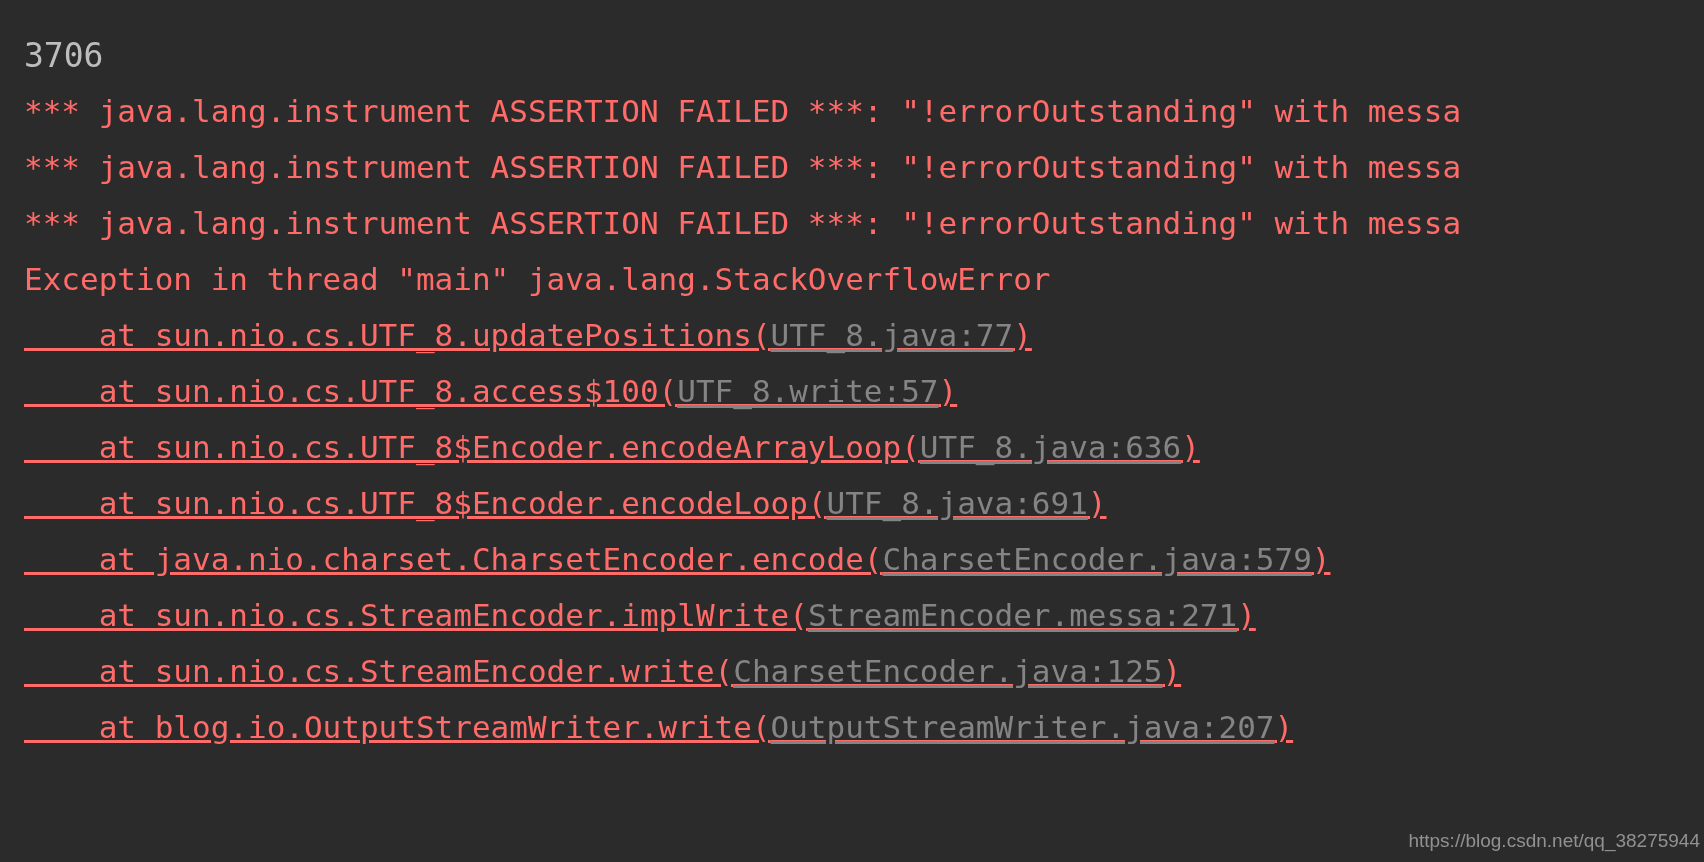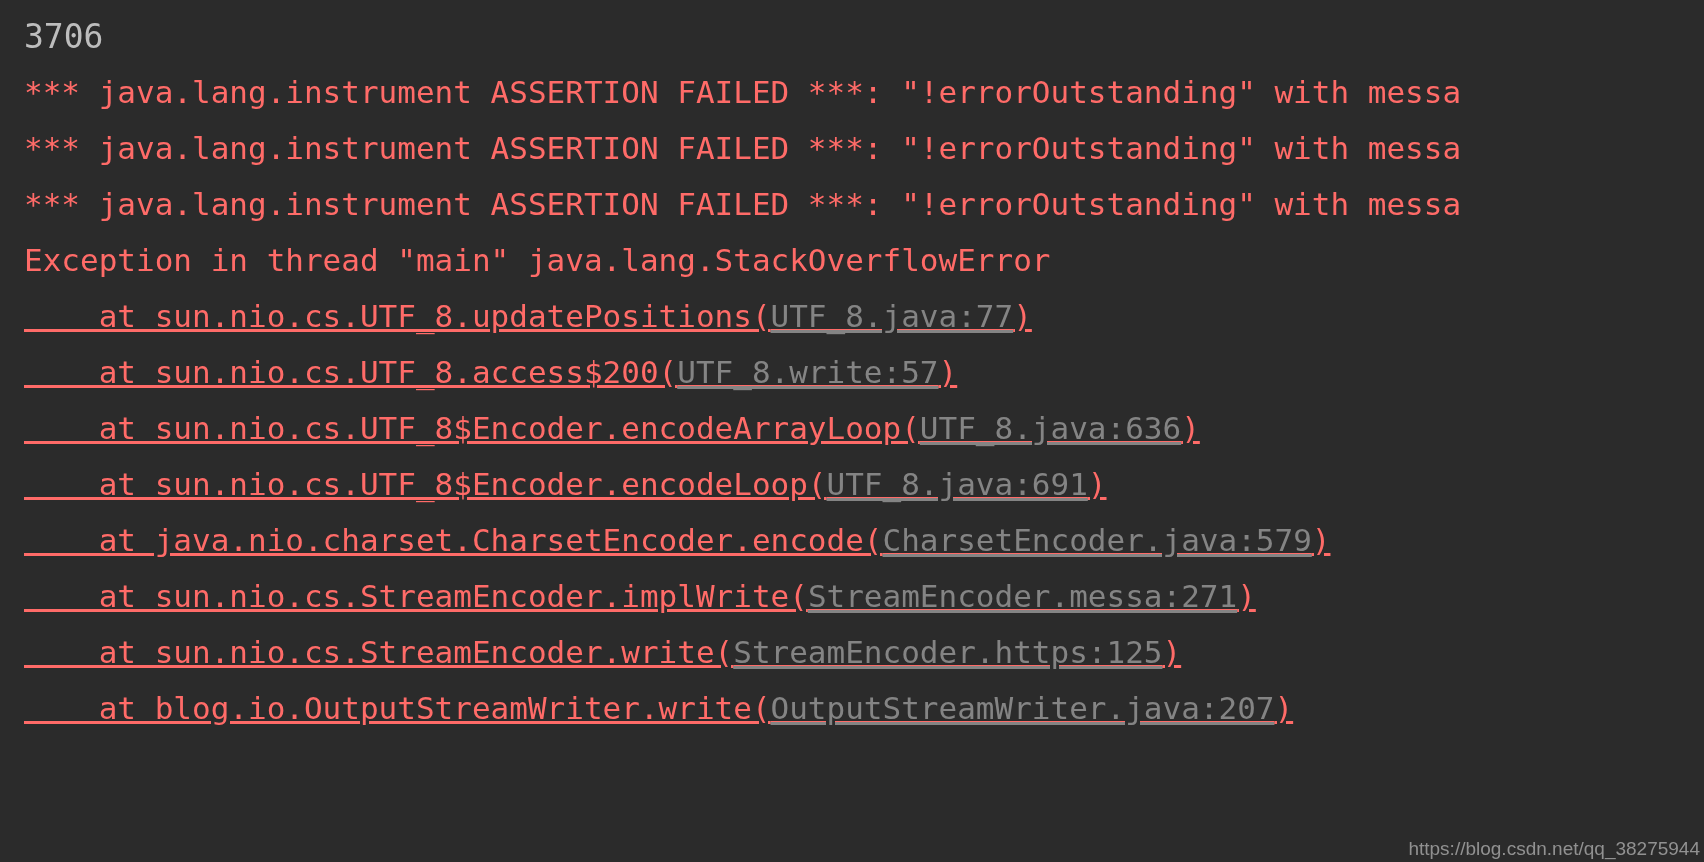--- a/index.html
+++ b/index.html
@@ -13,21 +13,21 @@
     overflow: hidden;
     font-family: "DejaVu Sans Mono", "Liberation Mono", monospace;
   }
 
   #console {
     position: relative;
     width: 1704px;
     height: 862px;
     background: #2b2b2b;
     overflow: hidden;
-    padding-top: 9px;
+    padding-top: 28px;
     box-sizing: border-box;
   }
 
   .line {
     height: 56px;
     line-height: 56px;
     font-size: 31px;
     letter-spacing: 0px;
     white-space: pre;
     padding-left: 24px;
@@ -55,40 +55,40 @@
   .link {
     color: #848484;
     text-decoration: underline;
     text-decoration-color: #848484;
     text-underline-offset: 3px;
   }
 
   .watermark {
     position: absolute;
     right: 4px;
-    bottom: 2px;
+    bottom: 10px;
     font-family: "Liberation Sans", "DejaVu Sans", sans-serif;
     font-size: 19px;
     color: #9a9a9a;
     opacity: 0.92;
     white-space: nowrap;
     letter-spacing: 0px;
   }
 </style>
 </head>
 <body>
 
 <div id="console">
     <div class="line lineno"><span>3706</span></div>
     <div class="line err"><span>*** java.lang.instrument ASSERTION FAILED ***: "!errorOutstanding" with messa</span></div>
     <div class="line err"><span>*** java.lang.instrument ASSERTION FAILED ***: "!errorOutstanding" with messa</span></div>
     <div class="line err"><span>*** java.lang.instrument ASSERTION FAILED ***: "!errorOutstanding" with messa</span></div>
     <div class="line err"><span>Exception in thread "main" java.lang.StackOverflowError</span></div>
     <div class="line frame"><span>    at sun.nio.cs.UTF_8.updatePositions(</span><span class="link">UTF_8.java:77</span><span>)</span></div>
-    <div class="line frame"><span>    at sun.nio.cs.UTF_8.access$200(</span><span class="link">UTF_8.write:57</span><span>)</span></div>
+    <div class="line frame"><span>    at sun.nio.cs.UTF_8.access$100(</span><span class="link">UTF_8.write:57</span><span>)</span></div>
     <div class="line frame"><span>    at sun.nio.cs.UTF_8$Encoder.encodeArrayLoop(</span><span class="link">UTF_8.java:636</span><span>)</span></div>
     <div class="line frame"><span>    at sun.nio.cs.UTF_8$Encoder.encodeLoop(</span><span class="link">UTF_8.java:691</span><span>)</span></div>
     <div class="line frame"><span>    at java.nio.charset.CharsetEncoder.encode(</span><span class="link">CharsetEncoder.java:579</span><span>)</span></div>
     <div class="line frame"><span>    at sun.nio.cs.StreamEncoder.implWrite(</span><span class="link">StreamEncoder.messa:271</span><span>)</span></div>
-    <div class="line frame"><span>    at sun.nio.cs.StreamEncoder.write(</span><span class="link">StreamEncoder.https:125</span><span>)</span></div>
+    <div class="line frame"><span>    at sun.nio.cs.StreamEncoder.write(</span><span class="link">CharsetEncoder.java:125</span><span>)</span></div>
     <div class="line frame"><span>    at blog.io.OutputStreamWriter.write(</span><span class="link">OutputStreamWriter.java:207</span><span>)</span></div>
     <div class="watermark">https://blog.csdn.net/qq_38275944</div>
   </div>
 
 </body></html>

